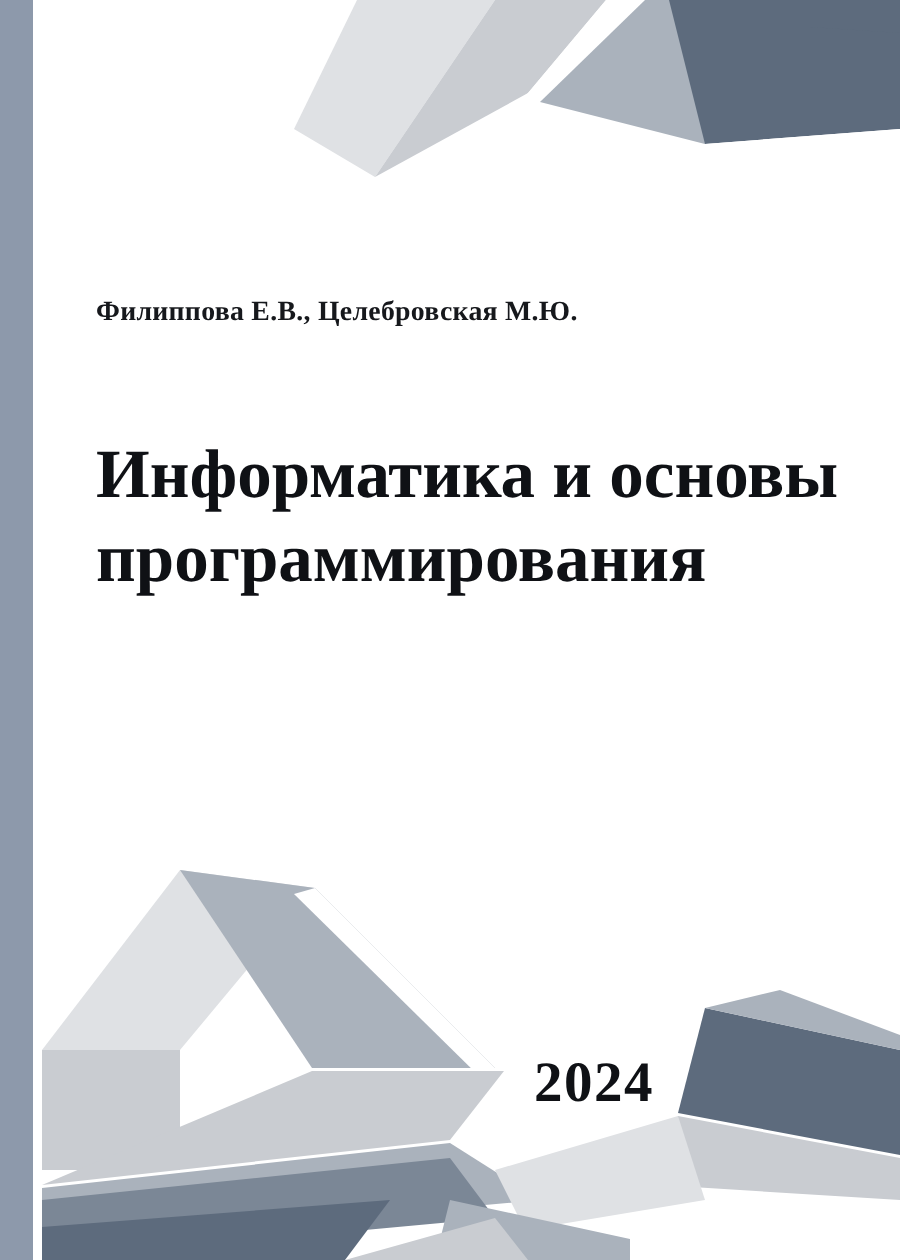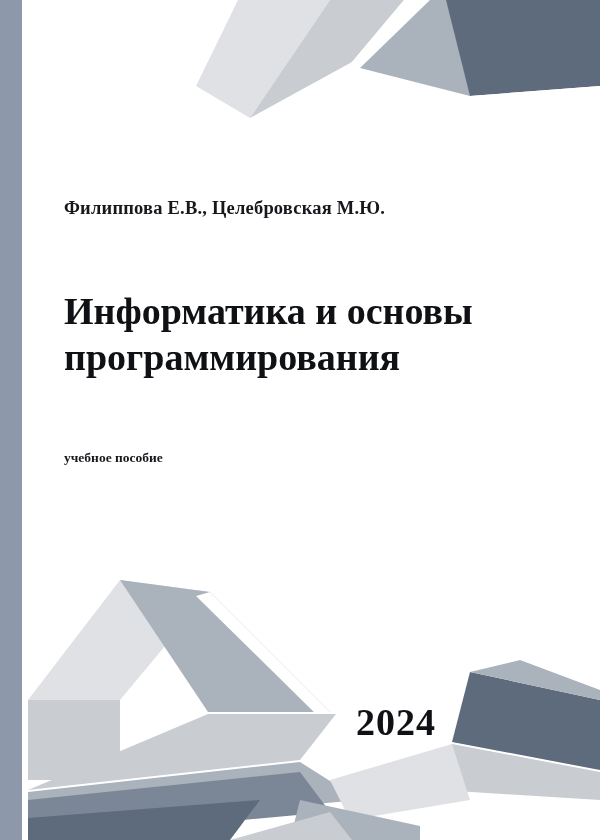--- a/index.html
+++ b/index.html
@@ -62,21 +62,21 @@
     color: #16181c;
     letter-spacing: 0.2px;
   }
   .title {
     position: absolute;
     left: 64px;
     top: 288px;
     width: 500px;
     font-family: "Liberation Serif", serif;
     font-weight: bold;
-    font-size: 38px;
+    font-size: 46px;
     line-height: 1.22;
     color: #0f1115;
   }
   .subtitle {
     position: absolute;
     left: 64px;
     top: 450px;
     width: 400px;
     font-family: "Liberation Serif", serif;
     font-weight: bold;
@@ -146,18 +146,17 @@
   </svg>
 
   <div class="content">
     <div class="authors">Филиппова Е.В., Целебровская М.Ю.</div>
 
     <div class="title">
       <div>Информатика и основы</div>
       <div>программирования</div>
     </div>
 
-    <div class="subtitle">учебное пособие</div>
 
     <div class="year">2024</div>
   </div>
 
 </div>
 
 </body></html>

